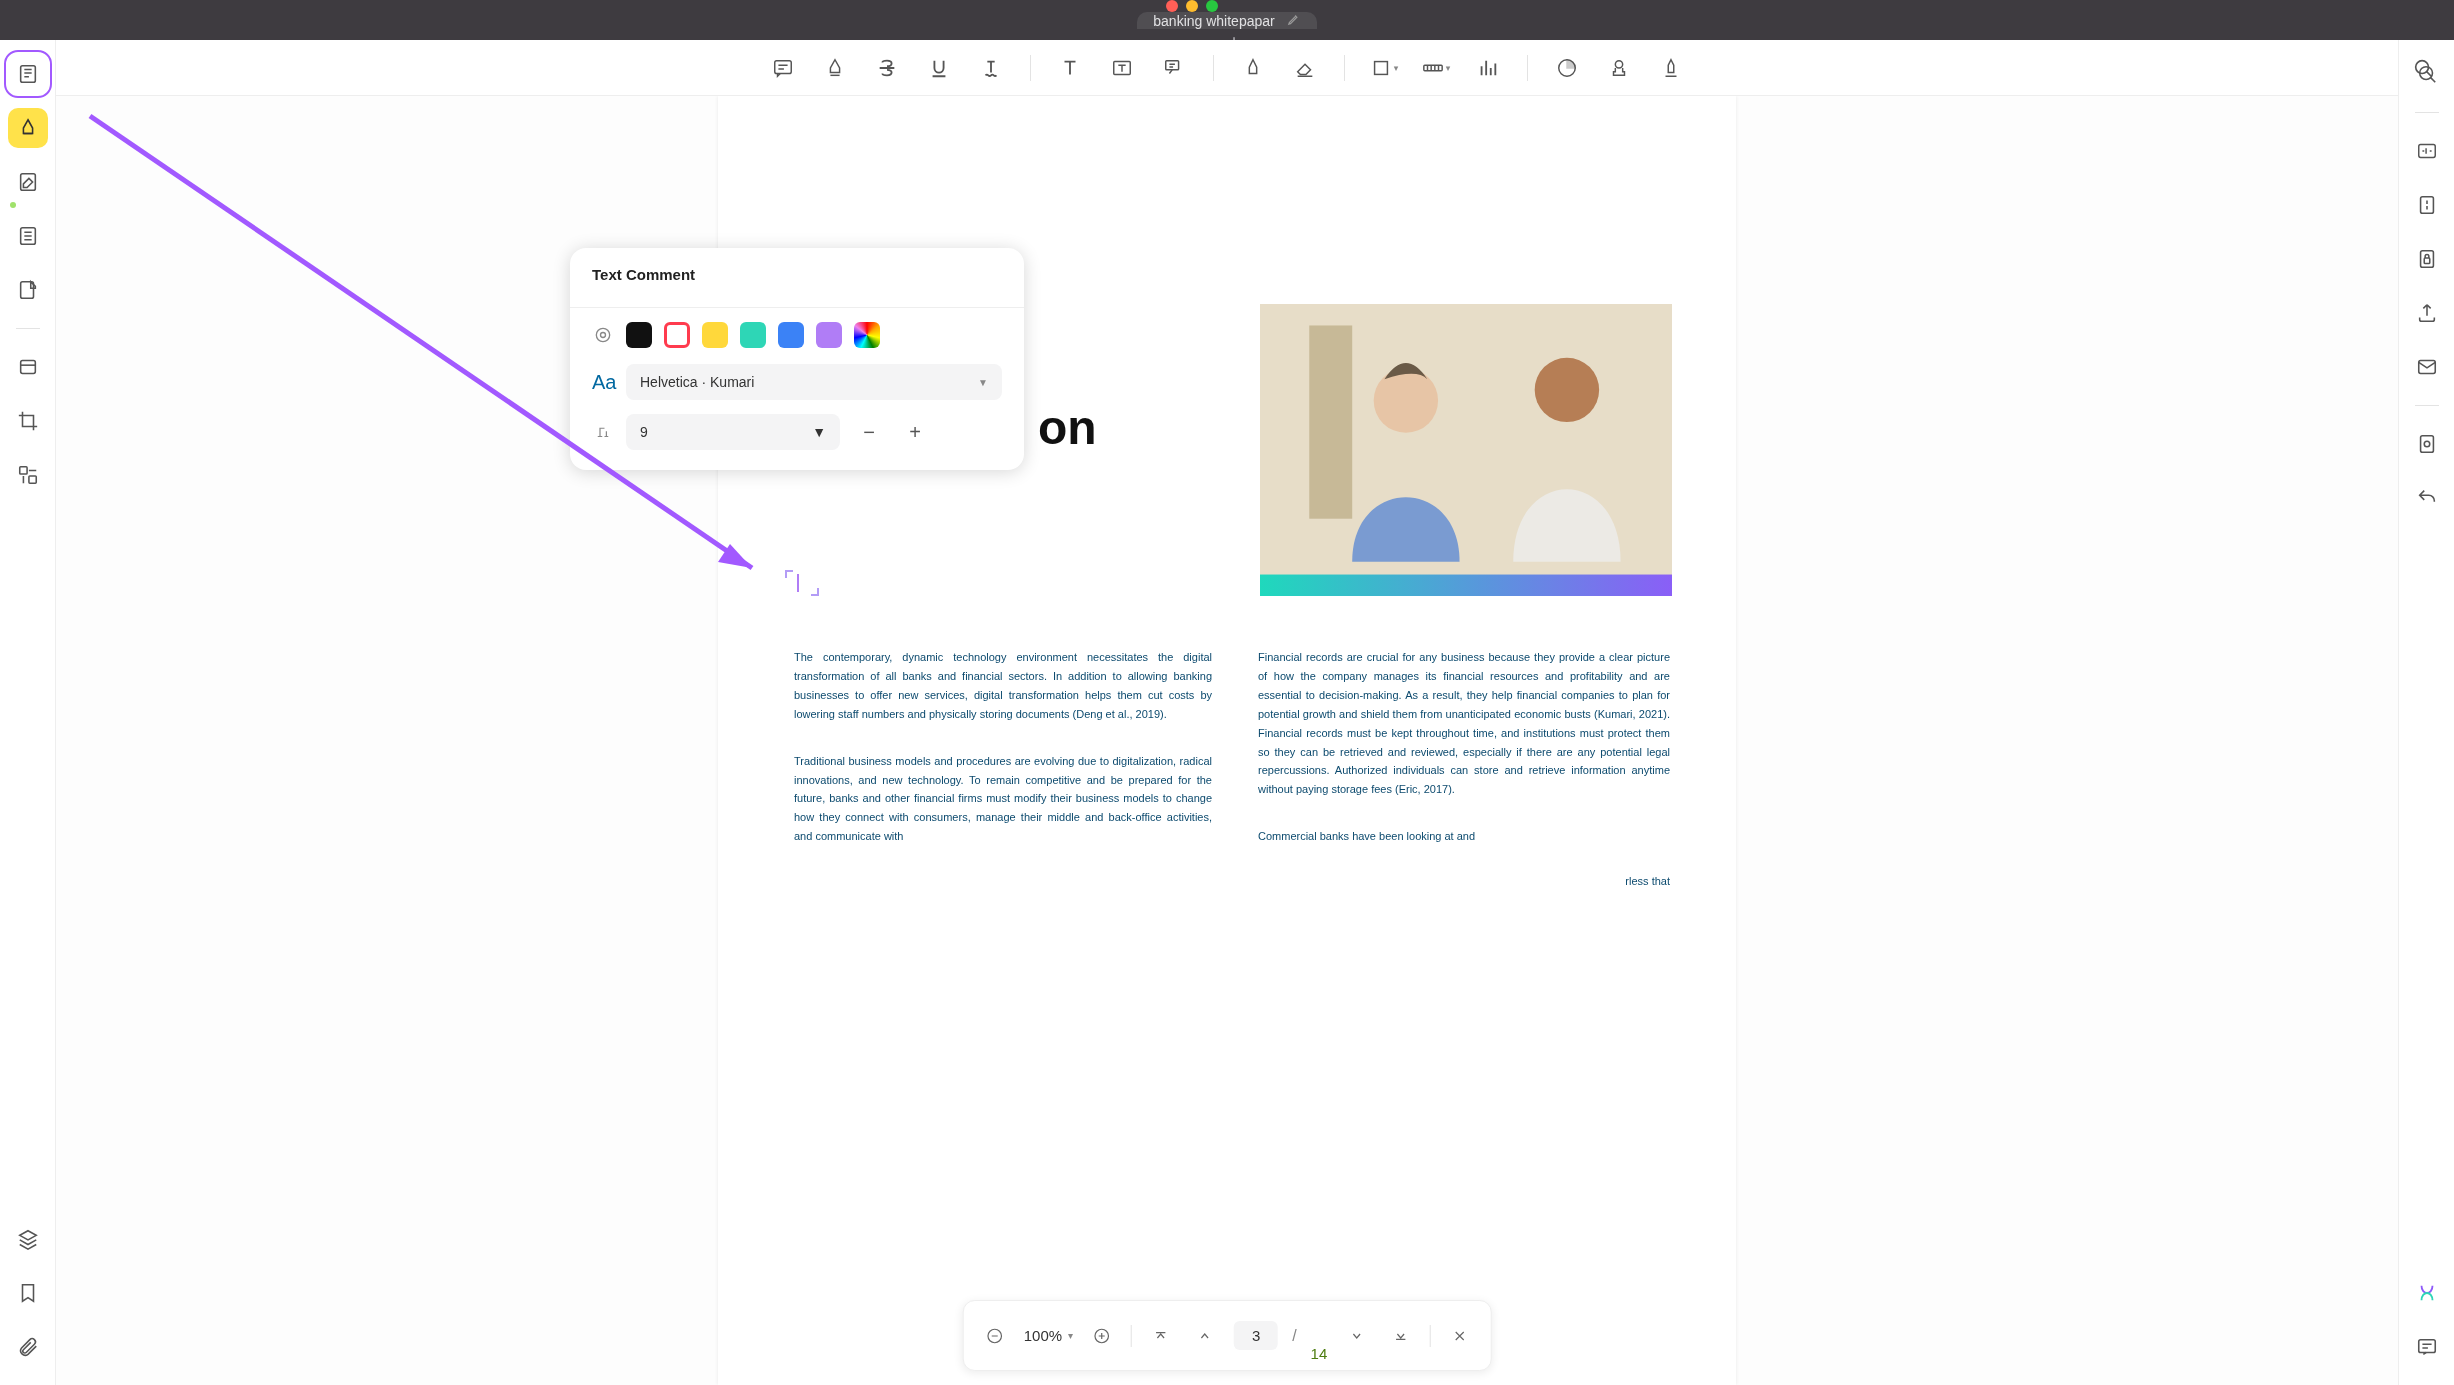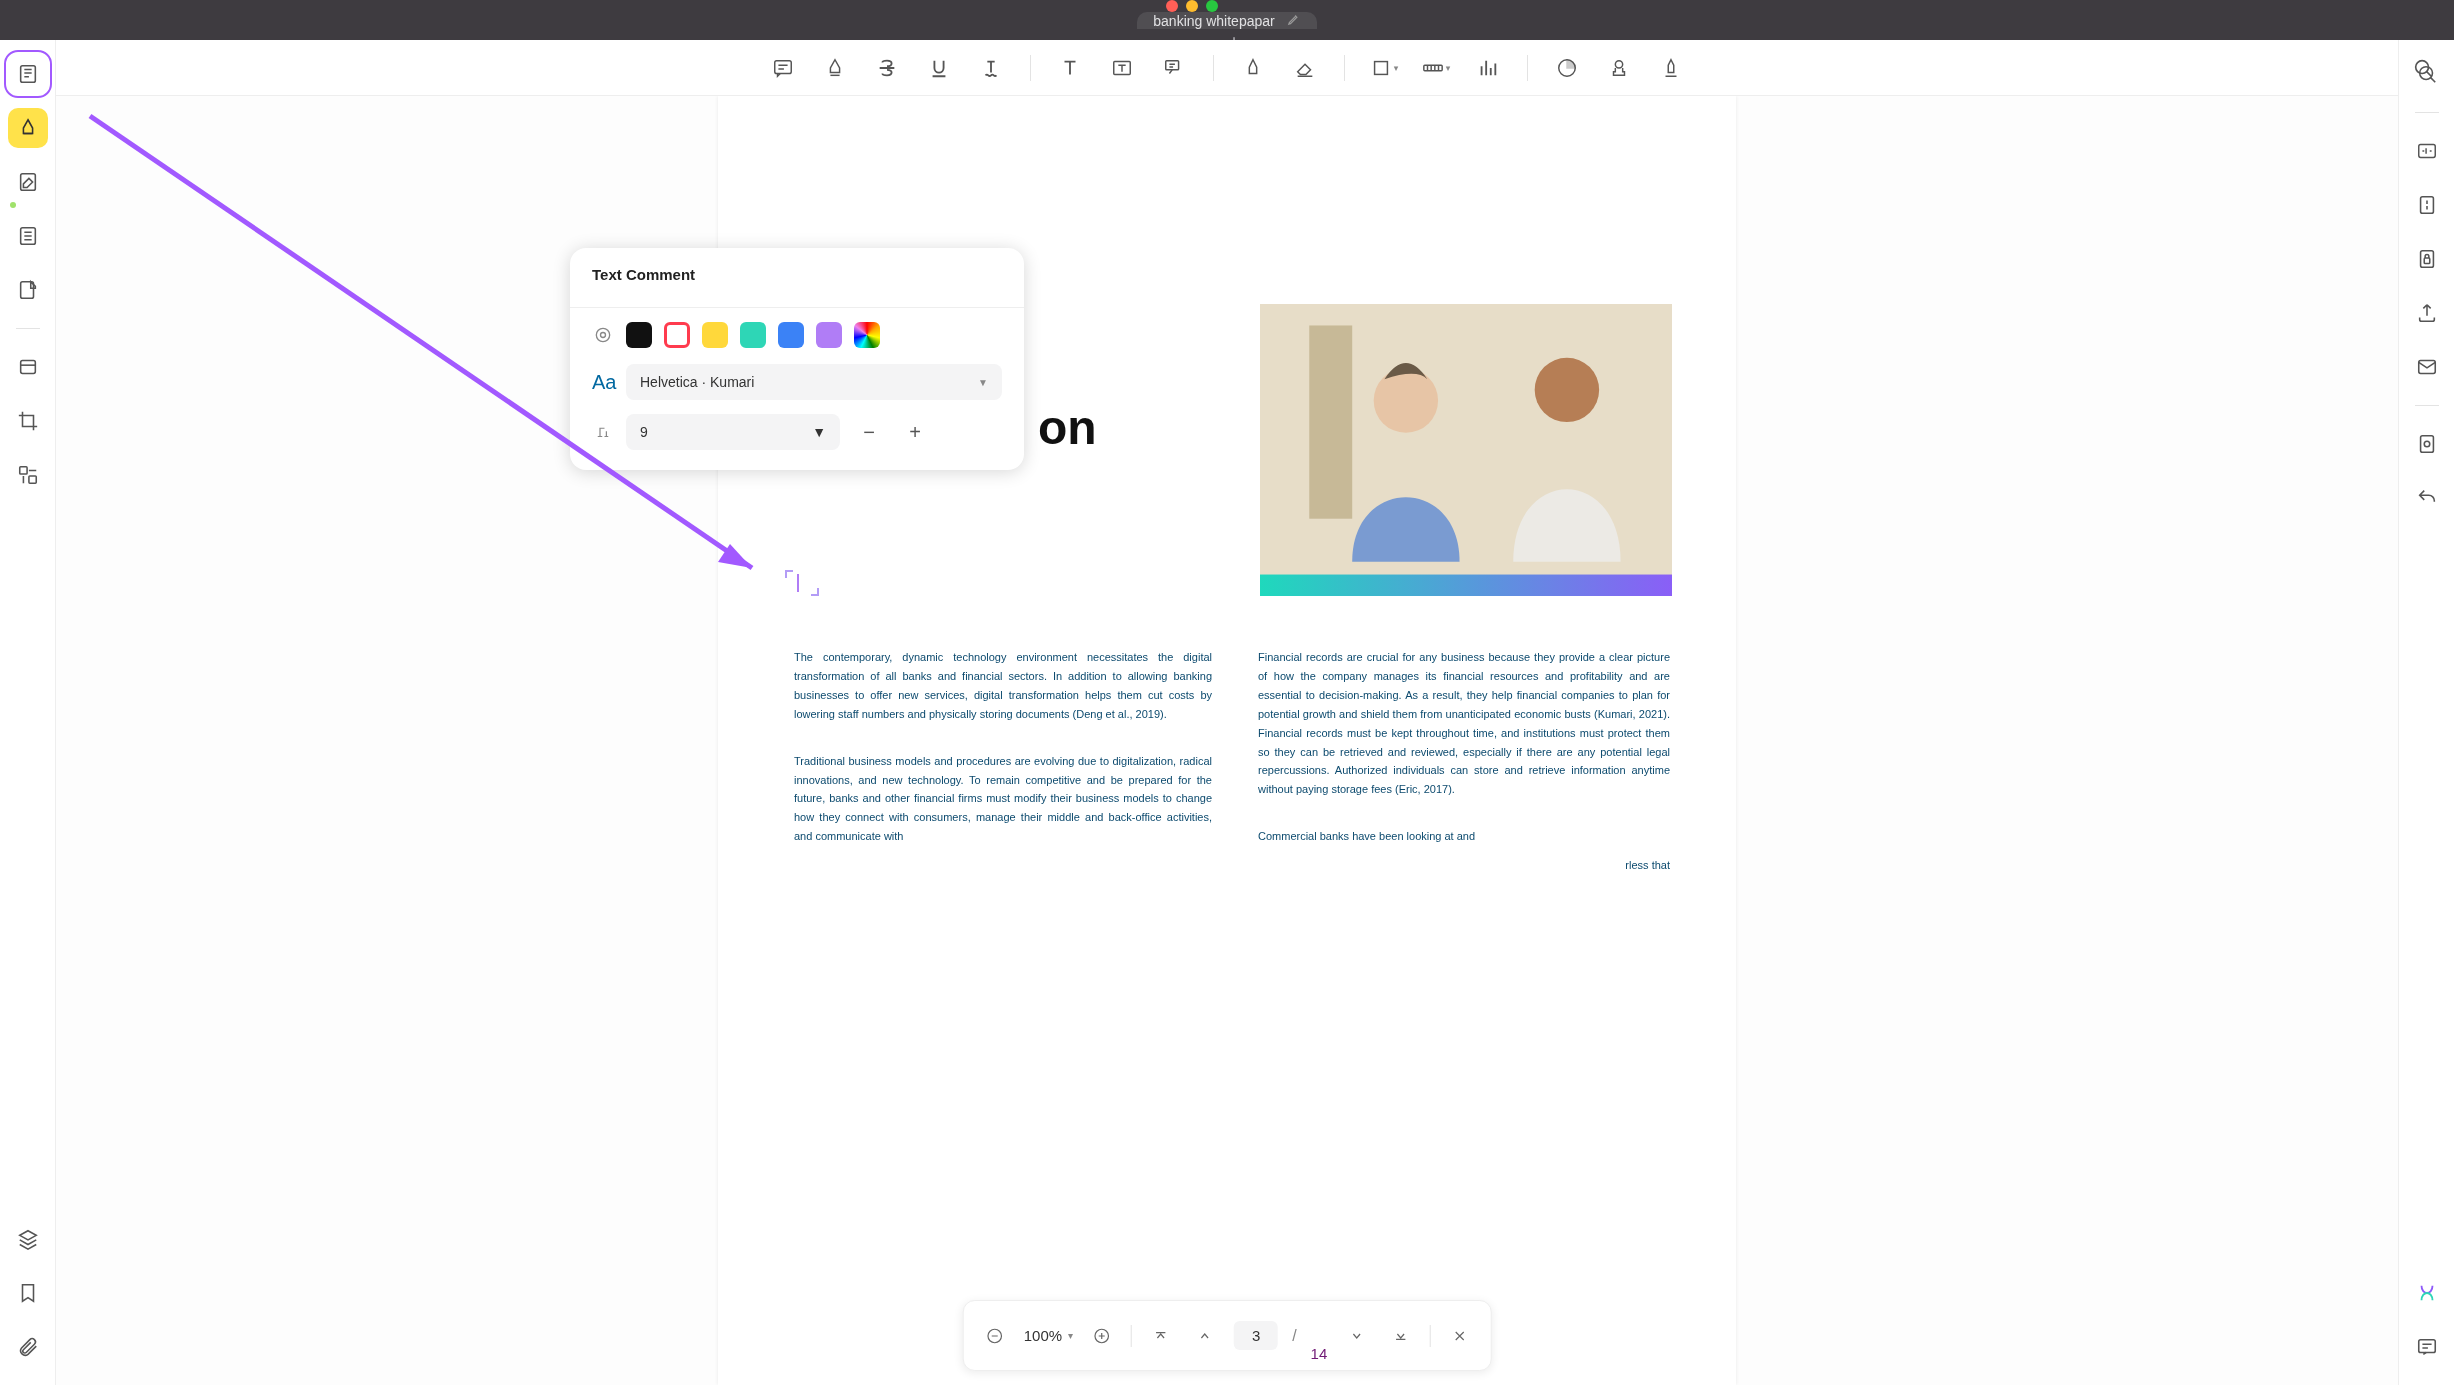--- a/index.html
+++ b/index.html
@@ -129,21 +129,21 @@
   
   .pagenav {
     position:absolute; bottom:14px; left:50%; transform:translateX(-50%);
     display:flex; align-items:center; gap:14px;
     background:#fff; border:1px solid #eee; border-radius:12px; padding:8px 16px;
     box-shadow:0 2px 10px rgba(0,0,0,.08);
   }
   .nav-btn { width:30px;height:30px;display:flex;align-items:center;justify-content:center; color:#666; cursor:pointer;}
   .zoom-val { font-size:15px; color:#333; display:flex; align-items:center; gap:6px;}
   .pg-input { width:44px; border:none; background:#f4f4f5; border-radius:6px; text-align:center; padding:6px 4px; font-size:15px; color:#333;}
-  .pg-total { color:#701a75; font-size:15px;margin-top:36px;}
+  .pg-total { color:#4d7c0f; font-size:15px;margin-top:36px;}
   .nav-sep { width:1px; height:22px; background:#e3e3e3; }
 
 </style>
 </head>
 <body>
 
 <div class="titlebar">
   <div class="traffic-lights">
     <div class="tl red"></div>
     <div class="tl amber"></div>
@@ -441,21 +441,21 @@
       </svg>
     </div>
 
     <div class="cols">
       <div class="col left">
         <p class="para">The contemporary, dynamic technology environment necessitates the digital transformation of all banks and financial sectors. In addition to allowing banking businesses to offer new services, digital transformation helps them cut costs by lowering staff numbers and physically storing documents (Deng et al., 2019).</p>
         <p class="para">Traditional business models and procedures are evolving due to digitalization, radical innovations, and new technology. To remain competitive and be prepared for the future, banks and other financial firms must modify their business models to change how they connect with consumers, manage their middle and back-office activities, and communicate with</p>
       </div>
       <div class="col right">
         <p class="para">Financial records are crucial for any business because they provide a clear picture of how the company manages its financial resources and profitability and are essential to decision-making. As a result, they help financial companies to plan for potential growth and shield them from unanticipated economic busts (Kumari, 2021). Financial records must be kept throughout time, and institutions must protect them so they can be retrieved and reviewed, especially if there are any potential legal repercussions. Authorized individuals can store and retrieve information anytime without paying storage fees (Eric, 2017).</p>
-        <p class="para" style="margin-bottom:10px">Commercial banks have been looking at and</p>
+        <p class="para" style="margin-bottom:26px">Commercial banks have been looking at and</p>
         <p class="para" style="text-align:right">rless that</p>
       </div>
     </div>
   </div>
 
   <div class="pagenav">
     <div class="nav-btn">
         <svg viewBox="0 0 24 24" width="18" height="18" fill="none" stroke="currentColor" stroke-width="1.6">
           <circle cx="12" cy="12" r="9"></circle>
           <path d="M8 12h8"></path>

